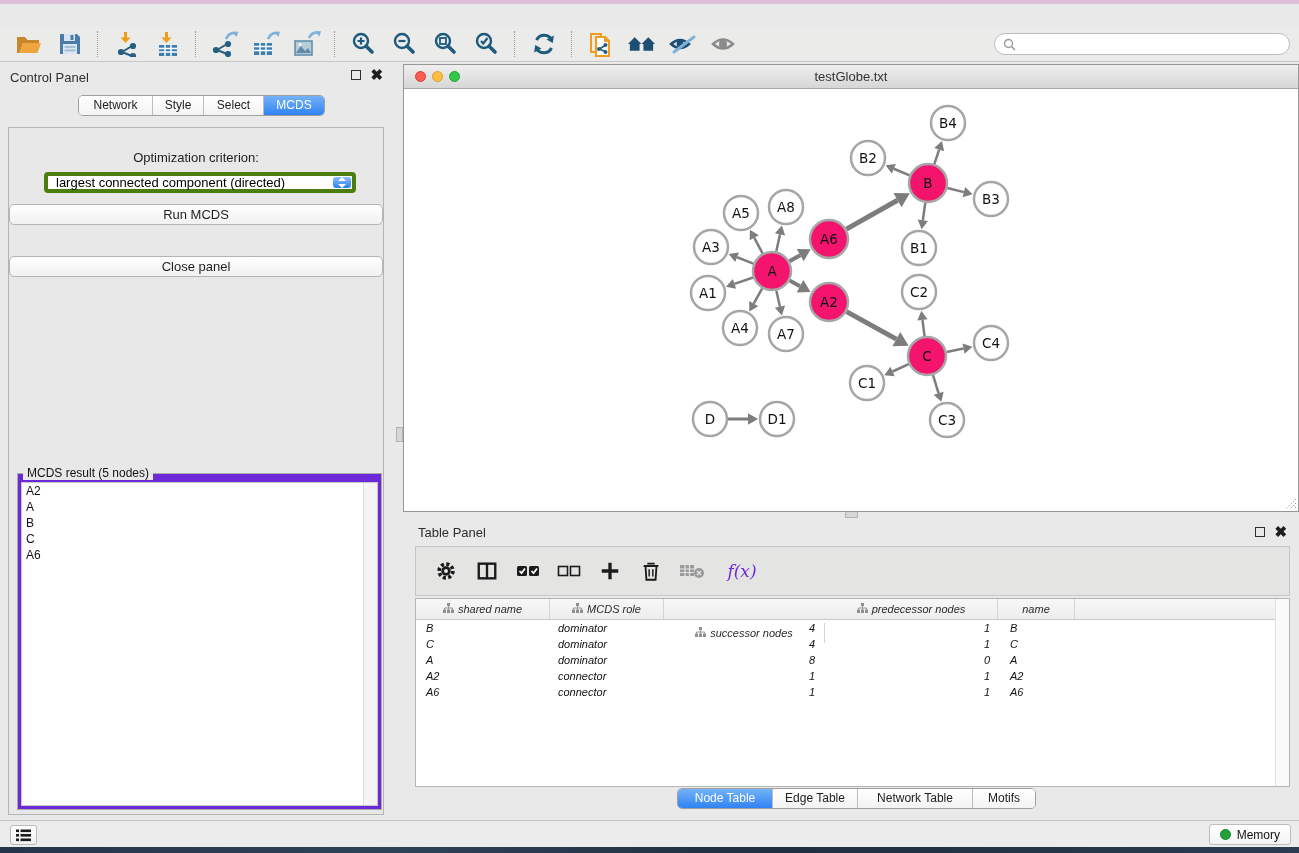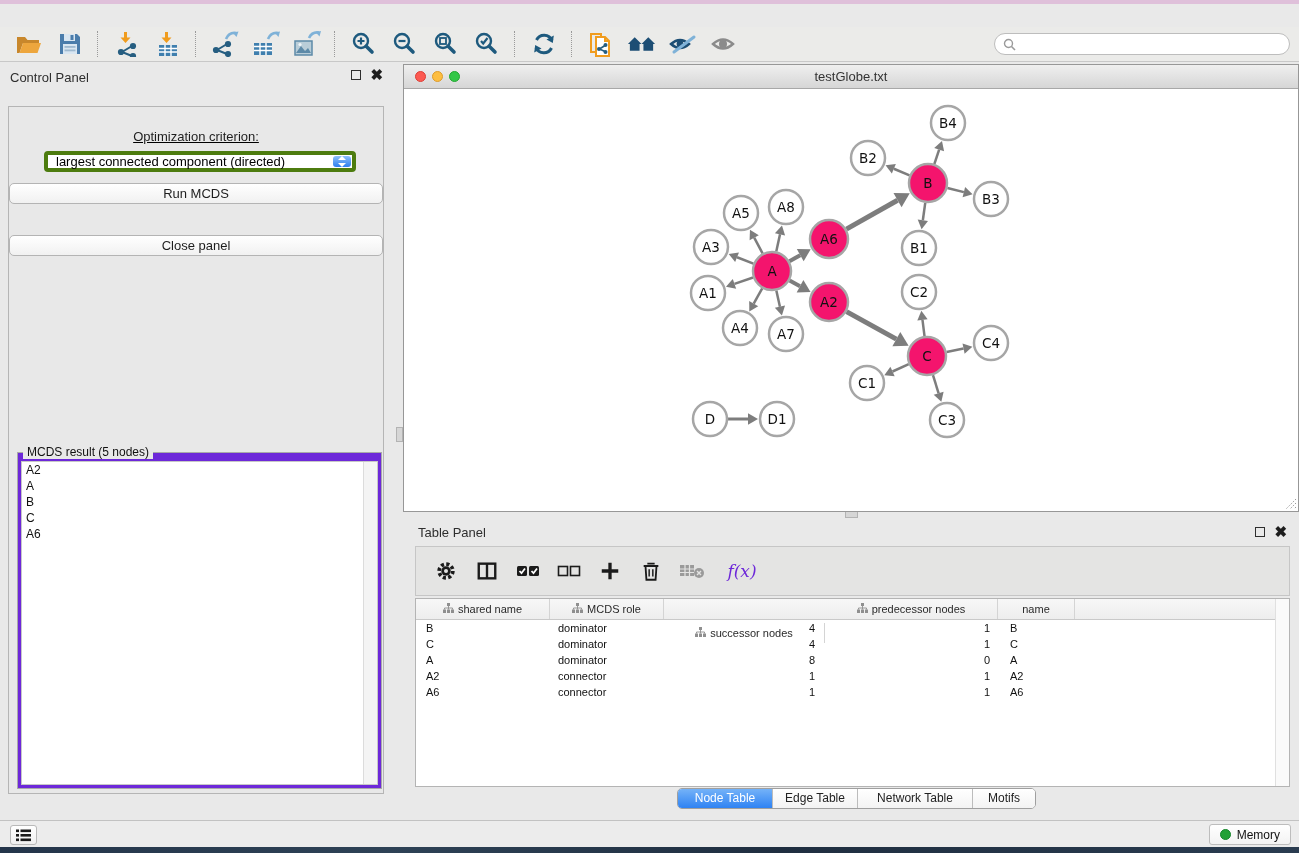--- a/index.html
+++ b/index.html
@@ -30,22 +30,22 @@
   .panel-head{position:absolute;left:10px;top:8px;font-size:13px;color:#2e2e2e;}
   .panel-btns{position:absolute;right:8px;top:7px;display:flex;gap:9px;align-items:center;}
   .float-ico{width:10px;height:10px;border:1.5px solid #2e2e2e;box-sizing:border-box;display:block;}
   .close-ico{font-size:15px;font-weight:bold;color:#1d1d1d;line-height:12px;}
   .seg{display:flex;border:1px solid #9f9f9f;border-radius:5px;background:#fff;overflow:hidden;height:21px;box-sizing:border-box;}
   .seg .s{font-size:12px;line-height:19px;color:#222;text-align:center;border-right:1px solid #bcbcbc;
           background:linear-gradient(#ffffff,#f3f3f3);box-sizing:border-box;}
   .seg .s:last-child{border-right:none;}
   .seg .s.selected{background:linear-gradient(#74b2f8,#2f83f3);color:#fff;}
   .cp-tabs{position:absolute;left:78px;top:33px;}
-  .cp-box{position:absolute;left:8px;top:44px;width:376px;height:688px;background:#e8e8e8;
-          border:1px solid #b5b5b5;box-sizing:border-box;text-decoration:underline;}
+  .cp-box{position:absolute;left:8px;top:65px;width:376px;height:688px;background:#e8e8e8;
+          border:1px solid #b5b5b5;box-sizing:border-box;}
   .opt-label{margin-top:22px;text-align:center;font-size:13px;color:#1e1e1e;}
   .dropdown{position:absolute;left:35px;top:44px;width:312px;height:21px;background:#fff;border:4px solid #4d7c0f;
             border-radius:4px;box-sizing:border-box;font-size:13px;display:flex;align-items:center;padding-left:8px;}
   .stepper{position:absolute;right:1px;top:1px;bottom:1px;width:18px;border-radius:3px;
            background:linear-gradient(#8ec0f9,#2d7ff2);display:flex;flex-direction:column;align-items:center;justify-content:center;gap:3px;}
   .tri-up{width:0;height:0;border-left:4px solid transparent;border-right:4px solid transparent;border-bottom:4px solid #fff;}
   .tri-down{width:0;height:0;border-left:4px solid transparent;border-right:4px solid transparent;border-top:4px solid #fff;}
   .cp-buttons{position:absolute;left:0;width:100%;top:76px;display:flex;justify-content:center;gap:31px;flex-direction:column;}
   .btn{background:linear-gradient(#ffffff,#f1f1f1);border:1px solid #b4b4b4;border-radius:5px;
        font-size:13px;color:#1e1e1e;padding:2px 15px;height:21px;box-sizing:border-box;line-height:15px;}
@@ -65,21 +65,21 @@
   .net-canvas{position:absolute;left:0;top:24px;right:0;bottom:0;background:#fff;}
   .resize-grip{position:absolute;right:1px;bottom:1px;}
   
   .split-v{position:absolute;left:396px;top:427px;width:7px;height:15px;background:#d6d6d6;border:1px solid #b3b3b3;box-sizing:border-box;}
   .split-h{position:absolute;left:845px;top:511px;width:13px;height:7px;background:#d6d6d6;border:1px solid #b3b3b3;box-sizing:border-box;}
   
   .table-panel{position:absolute;left:403px;top:517px;width:896px;height:303px;}
   .tp-toolbar{position:absolute;left:12px;right:9px;top:29px;height:50px;background:#e4e4e3;
               border:1px solid #c6c6c6;box-sizing:border-box;display:flex;align-items:center;padding-left:17px;gap:15px;}
   .tp-icon{width:26px;height:24px;display:flex;align-items:center;justify-content:center;flex:none;}
-  .tp-table{position:absolute;left:12px;right:9px;top:81px;height:189px;background:#fff;border:1px solid #b4b4b4;box-sizing:border-box;overflow:hidden;}
+  .tp-table{position:absolute;left:12px;right:9px;top:81px;height:189px;background:#fff;border:1px solid #b4b4b4;box-sizing:border-box;overflow:hidden;font-style:italic;}
   .thead{display:flex;height:20px;background:linear-gradient(#f7f7f7,#ededed);border-bottom:1px solid #c9c9c9;}
   .th{display:flex;align-items:center;justify-content:center;gap:4px;font-size:11px;color:#2a2a2a;
       border-right:1px solid #d4d4d4;box-sizing:border-box;height:20px;}
   .trow{display:flex;height:16px;align-items:center;}
   .td{font-size:11px;color:#111;box-sizing:border-box;white-space:nowrap;overflow:hidden;}
   .tp-scroll{position:absolute;right:0;top:0;bottom:0;width:13px;background:#fafafa;border-left:1px solid #e0e0e0;}
   .tp-tabs{position:absolute;left:274px;top:271px;}
   
   .statusbar{position:absolute;left:0;top:820px;width:100%;height:27px;background:#ececec;border-top:1px solid #c2c2c2;box-sizing:border-box;}
   .list-btn{position:absolute;left:10px;top:4px;width:27px;height:20px;background:linear-gradient(#fff,#f0f0f0);
@@ -250,20 +250,26 @@
         </svg>
       <input type="text" value="" style="">
     </div>
   </div>
 
   <div class="control-panel">
     <span class="panel-head">Control Panel</span>
     <div class="panel-btns">
       <span class="float-ico"></span>
       <span class="close-ico">✖</span>
+    </div>
+    <div class="seg cp-tabs">
+      <div class="s" style="width:74px">Network</div>
+      <div class="s" style="width:51px">Style</div>
+      <div class="s" style="width:60px">Select</div>
+      <div class="s selected" style="width:60px">MCDS</div>
     </div>
     <div class="cp-box">
       <div class="opt-label">Optimization criterion:</div>
       <div class="dropdown">
         <span>largest connected component (directed)</span>
         <span class="stepper">
             <span class="tri-up"></span>
             <span class="tri-down"></span>
           </span>
       </div>

